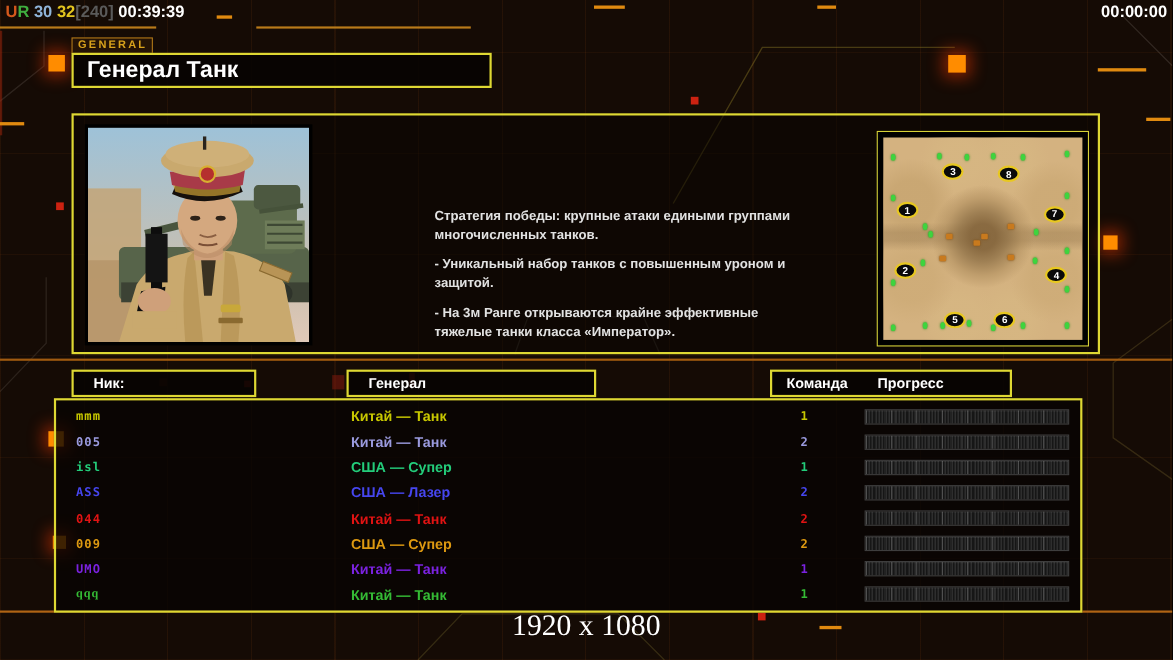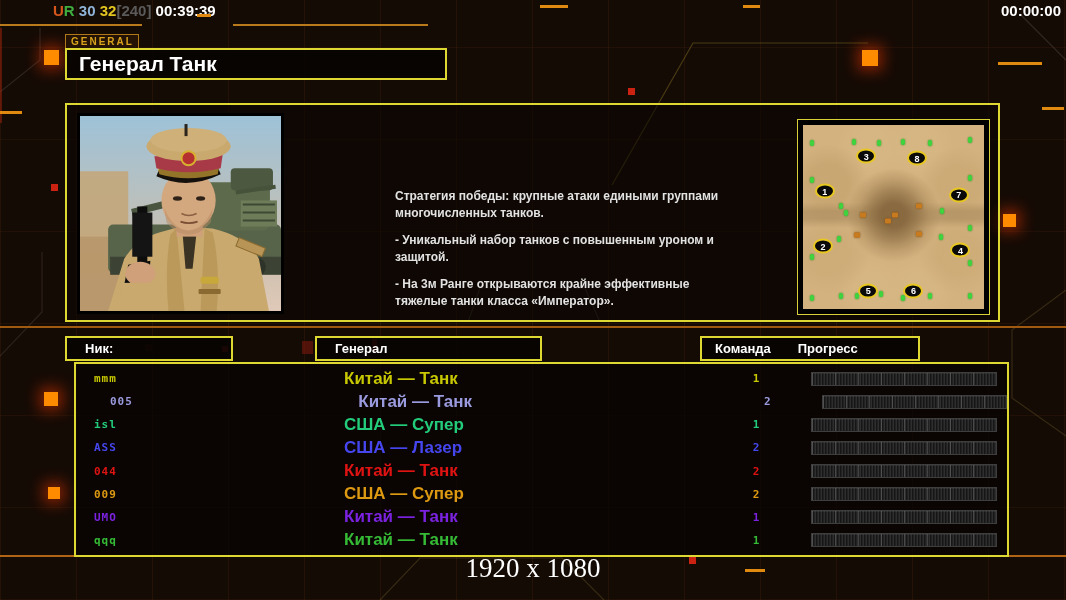--- a/index.html
+++ b/index.html
@@ -6,21 +6,21 @@
   .screen{position:relative;width:1066px;height:600px;overflow:hidden;
     background:#150b05;font-family:"Liberation Sans",sans-serif;
     -webkit-font-smoothing:antialiased;}
   .grid{position:absolute;inset:0;pointer-events:none;
     background-image:
       repeating-linear-gradient(90deg, rgba(255,120,25,0.07) 0 1px, transparent 1px 76px),
       repeating-linear-gradient(0deg, rgba(255,120,25,0.05) 0 1px, transparent 1px 92px);}
   svg.hexdecor{position:absolute;inset:0;width:100%;height:100%;pointer-events:none;}
 
   
-  .status-left{position:absolute;left:5px;top:2px;font-size:15px;font-weight:bold;white-space:pre;margin-left:48px;}
+  .status-left{position:absolute;left:5px;top:2px;font-size:15px;font-weight:bold;white-space:pre;}
   .clock-right{position:absolute;right:5px;top:2px;font-size:15px;font-weight:bold;color:#fff;}
 
   
   .dash{position:absolute;height:3px;background:#e08a10;}
   .uline{position:absolute;top:24px;height:2px;background:#b87a1a;}
   .sq-o{position:absolute;background:#ff8c00;box-shadow:0 0 14px 5px rgba(255,60,0,0.45);}
   .sq-r{position:absolute;background:#cc2211;}
   .sq-m{position:absolute;background:rgba(130,25,12,0.55);}
   .hline{position:absolute;left:0;right:0;height:2px;}
   .vred{position:absolute;left:0;top:28px;width:2px;height:95px;background:rgba(160,35,12,0.5);}
@@ -66,27 +66,27 @@
   .odot{position:absolute;width:6px;height:5px;background:#c87a1e;border-radius:1px;
     transform:translate(-50%,-50%);box-shadow:0 0 2px #7a4a10;}
 
   
   .hdr-box{position:absolute;top:336px;height:21px;border:2px solid #ded833;
     background:rgba(8,4,2,0.92);color:#fff;font-weight:bold;font-size:13px;
     display:flex;align-items:center;}
   .hdr-nick{left:65px;width:146px;padding-left:18px;}
   .hdr-general{left:315px;width:205px;padding-left:18px;}
   .hdr-team{left:700px;width:203px;padding-left:13px;gap:27px;}
-  .tbody{position:absolute;left:74px;top:362px;width:931px;height:185px;
+  .tbody{position:absolute;left:49px;top:362px;width:931px;height:185px;
     border:2px solid #ded833;background:rgba(8,4,2,0.78);
     display:flex;flex-direction:column;justify-content:space-around;padding:3px 0;}
   .prow{height:20px;display:flex;align-items:center;font-weight:bold;}
   .c-nick{box-sizing:border-box;width:268px;padding-left:18px;
     font-family:"DejaVu Sans Mono",monospace;font-size:11px;letter-spacing:1px;}
-  .c-general{box-sizing:border-box;width:397px;font-size:17px;}
+  .c-general{box-sizing:border-box;width:397px;font-size:13px;}
   .c-team{width:30px;text-align:center;font-family:"DejaVu Sans Mono",monospace;font-size:11px;}
   .c-bar{width:184px;height:12px;margin-left:40px;border:1px solid #3e3e3e;
     background:
       repeating-linear-gradient(90deg, rgba(120,120,120,0.45) 0 1px, transparent 1px 23px),
       repeating-linear-gradient(90deg, #2e2e2e 0 1px, #161616 1px 2px, #222 2px 3px);
     box-shadow:inset 0 1px 0 rgba(255,255,255,0.07);}
 
   
   .footer-res{position:absolute;top:553px;left:0;width:100%;text-align:center;
     color:#fff;font-family:"Liberation Serif",serif;font-size:27px;}
@@ -256,21 +256,21 @@
   <div class="hdr-box hdr-general">Генерал</div>
 
   <div class="tbody" id="tbody">
       <div class="prow">
         <span class="c-nick" style="color: rgb(200, 200, 0);">mmm</span>
         <span class="c-general" style="color: rgb(200, 200, 0);">Китай — Танк</span>
         <span class="c-team" style="color: rgb(200, 200, 0);">1</span>
         <div class="c-bar"></div>
       </div>
       <div class="prow">
-        <span class="c-nick" style="color: rgb(154, 154, 222); margin-left: 16px;">005</span>
+        <span class="c-nick" style="color: rgb(154, 154, 222);">005</span>
         <span class="c-general" style="color: rgb(154, 154, 222);">Китай — Танк</span>
         <span class="c-team" style="color: rgb(154, 154, 222);">2</span>
         <div class="c-bar"></div>
       </div>
       <div class="prow">
         <span class="c-nick" style="color: rgb(35, 204, 122);">isl</span>
         <span class="c-general" style="color: rgb(35, 204, 122);">США — Супер</span>
         <span class="c-team" style="color: rgb(35, 204, 122);">1</span>
         <div class="c-bar"></div>
       </div>
@@ -292,21 +292,21 @@
         <span class="c-team" style="color: rgb(221, 153, 17);">2</span>
         <div class="c-bar"></div>
       </div>
       <div class="prow">
         <span class="c-nick" style="color: rgb(123, 34, 224);">UMO</span>
         <span class="c-general" style="color: rgb(123, 34, 224);">Китай — Танк</span>
         <span class="c-team" style="color: rgb(123, 34, 224);">1</span>
         <div class="c-bar"></div>
       </div>
       <div class="prow">
-        <span class="c-nick" style="color: rgb(53, 187, 53);">qqq</span>
+        <span class="c-nick" style="color: rgb(53, 187, 53); font-family: Liberation Serif, serif;">qqq</span>
         <span class="c-general" style="color: rgb(53, 187, 53);">Китай — Танк</span>
         <span class="c-team" style="color: rgb(53, 187, 53);">1</span>
         <div class="c-bar"></div>
       </div>
     </div>
 
   <div class="footer-res">1920 x 1080</div>
 </div>
 
 </body></html>

